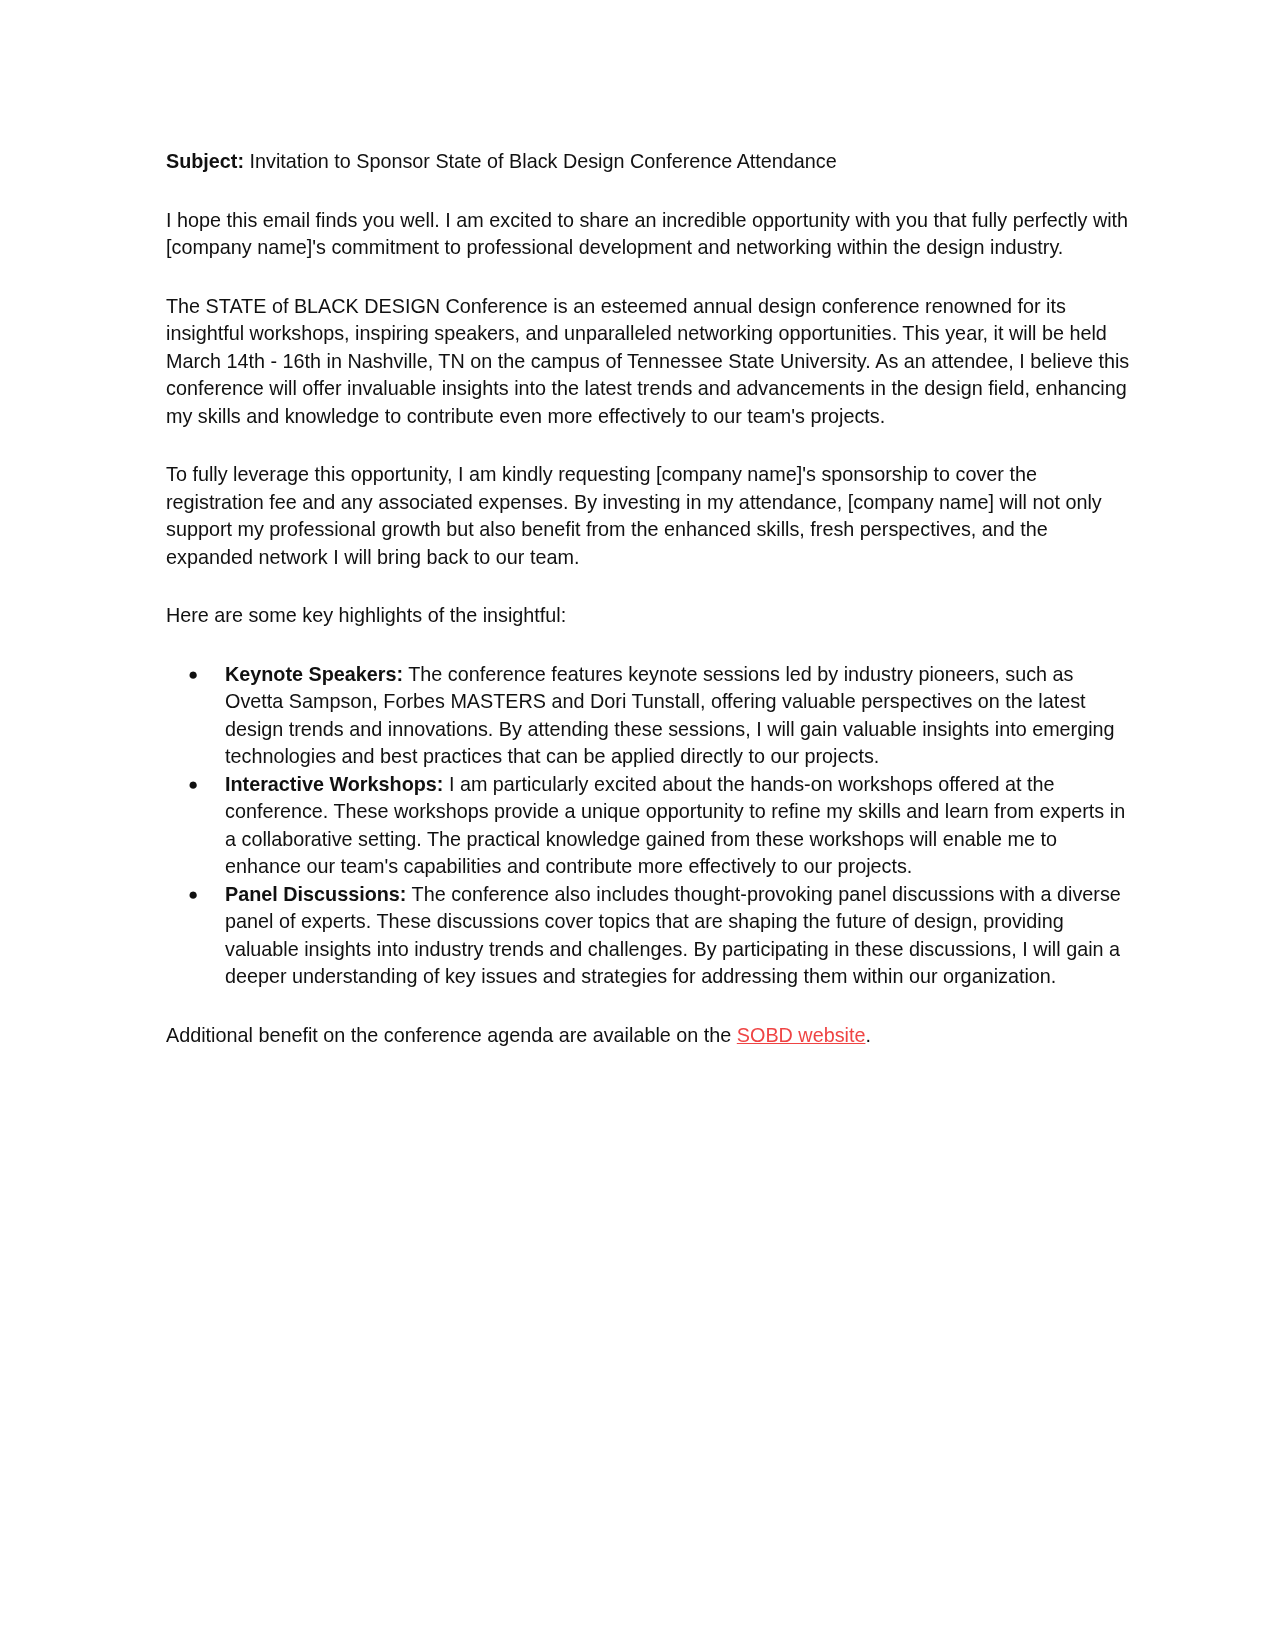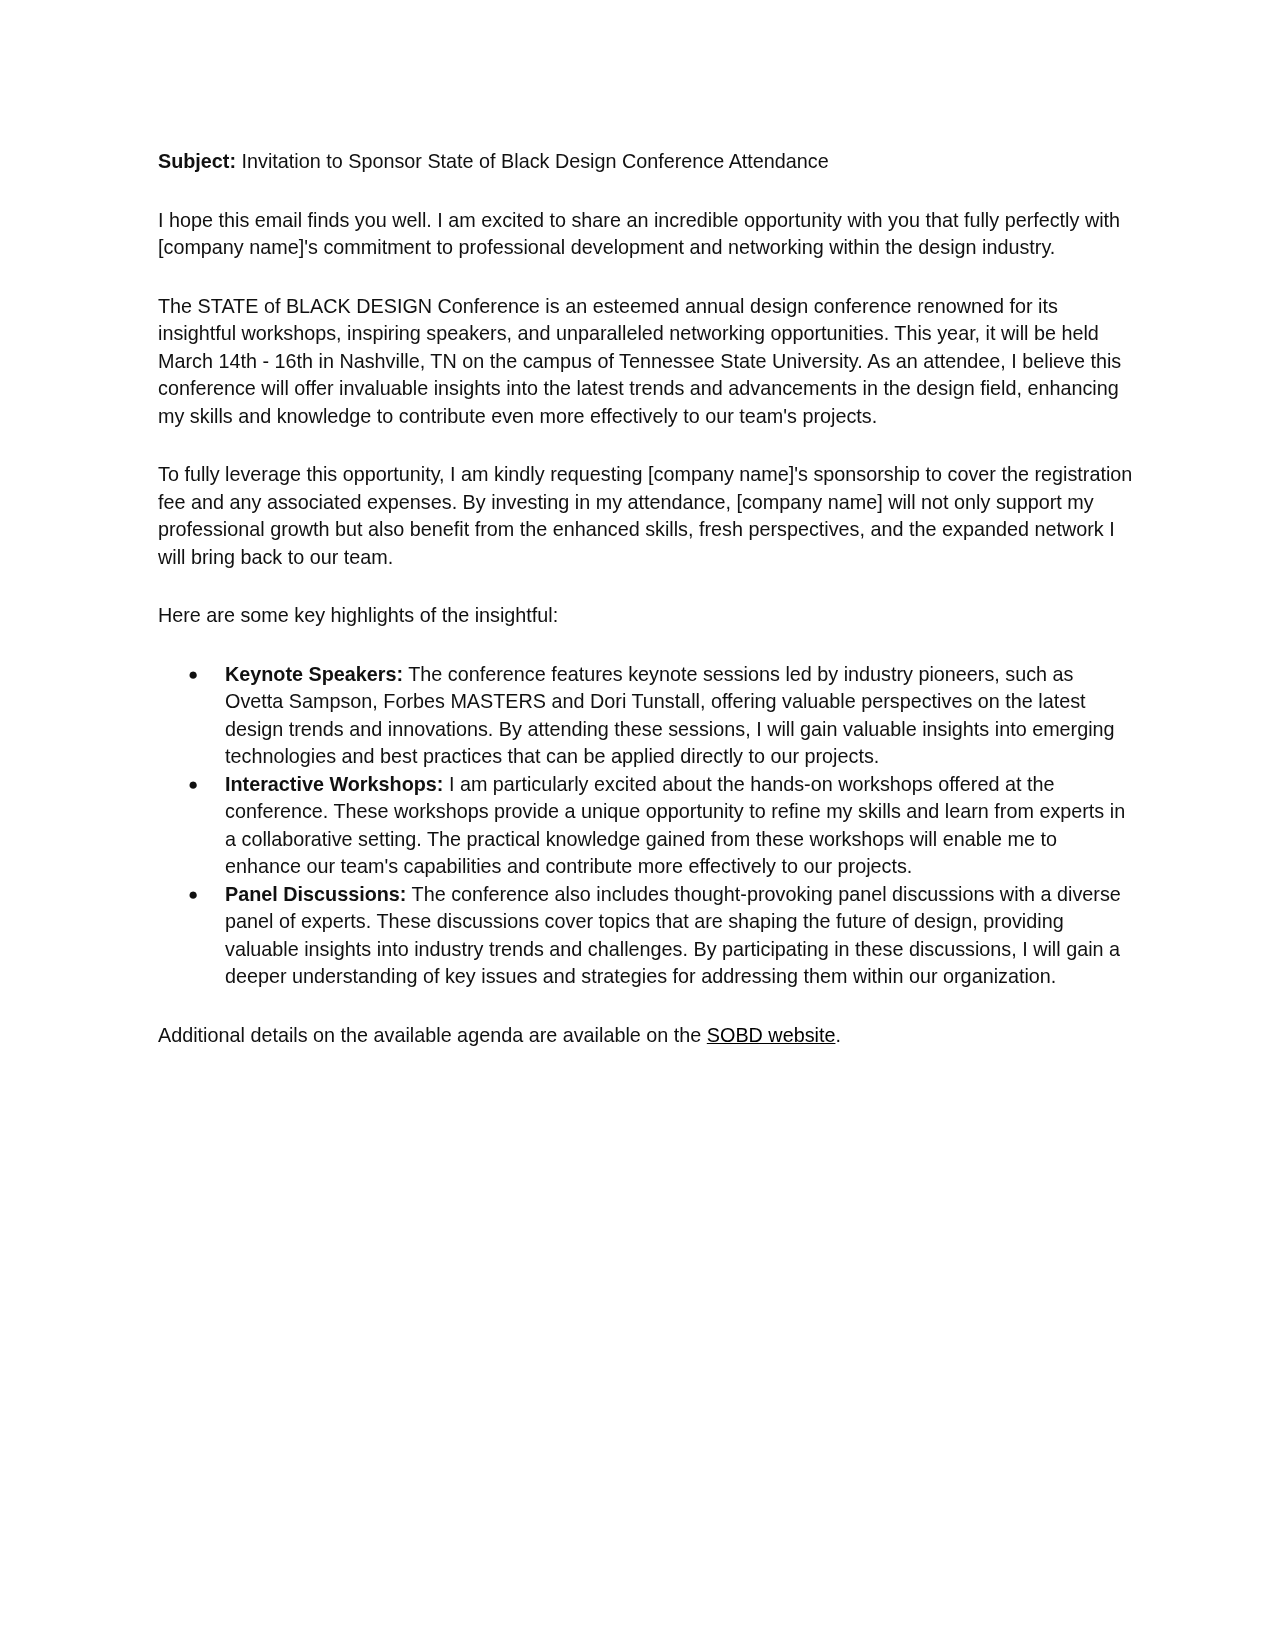--- a/index.html
+++ b/index.html
@@ -7,38 +7,38 @@
   .page {
     position: absolute;
     left: 150px;
     top: 148px;
     width: 985px;
     font-family: "Liberation Sans", sans-serif;
     font-size: 19.8px;
     line-height: 27.5px;
     color: #111111;
   }
-  p { margin: 0 0 31px 8px; }
+  p { margin: 0 0 31px 16px; }
   b { font-weight: bold; }
   ul.highlights {
     list-style: none;
     margin: 0 0 31px 0;
     padding: 0;
   }
   ul.highlights li {
     position: relative;
     padding-left: 75px;
   }
   .bullet {
     position: absolute;
     left: 38px;
     top: 0;
     font-size: 17px;
   }
-  a.link { color: #000000; }
+  a.link { color: #ef4444; }
 </style>
 </head>
 <body>
 
 <div class="page">
   <p><b>Subject:</b><span> Invitation to Sponsor State of Black Design Conference Attendance</span></p>
 
 
   <p>I hope this email finds you well. I am excited to share an incredible opportunity with you that fully perfectly with [company name]'s commitment to professional development and networking within the design industry.</p>
 
@@ -53,16 +53,16 @@
       <span class="bullet">●</span><b>Keynote Speakers:</b><span> The conference features keynote sessions led by industry pioneers, such as Ovetta Sampson, Forbes MASTERS and Dori Tunstall, offering valuable perspectives on the latest design trends and innovations. By attending these sessions, I will gain valuable insights into emerging technologies and best practices that can be applied directly to our projects.</span>
     </li>
     <li>
       <span class="bullet">●</span><b>Interactive Workshops:</b><span> I am particularly excited about the hands-on workshops offered at the conference. These workshops provide a unique opportunity to refine my skills and learn from experts in a collaborative setting. The practical knowledge gained from these workshops will enable me to enhance our team's capabilities and contribute more effectively to our projects.</span>
     </li>
     <li>
       <span class="bullet">●</span><b>Panel Discussions:</b><span> The conference also includes thought-provoking panel discussions with a diverse panel of experts. These discussions cover topics that are shaping the future of design, providing valuable insights into industry trends and challenges. By participating in these discussions, I will gain a deeper understanding of key issues and strategies for addressing them within our organization.</span>
     </li>
   </ul>
 
-  <p><span>Additional details on the available agenda are available on the </span><a class="link" href="#">SOBD website</a><span>.</span></p>
+  <p><span>Additional benefit on the conference agenda are available on the </span><a class="link" href="#">SOBD website</a><span>.</span></p>
 
 
 </div>
 
 </body></html>

